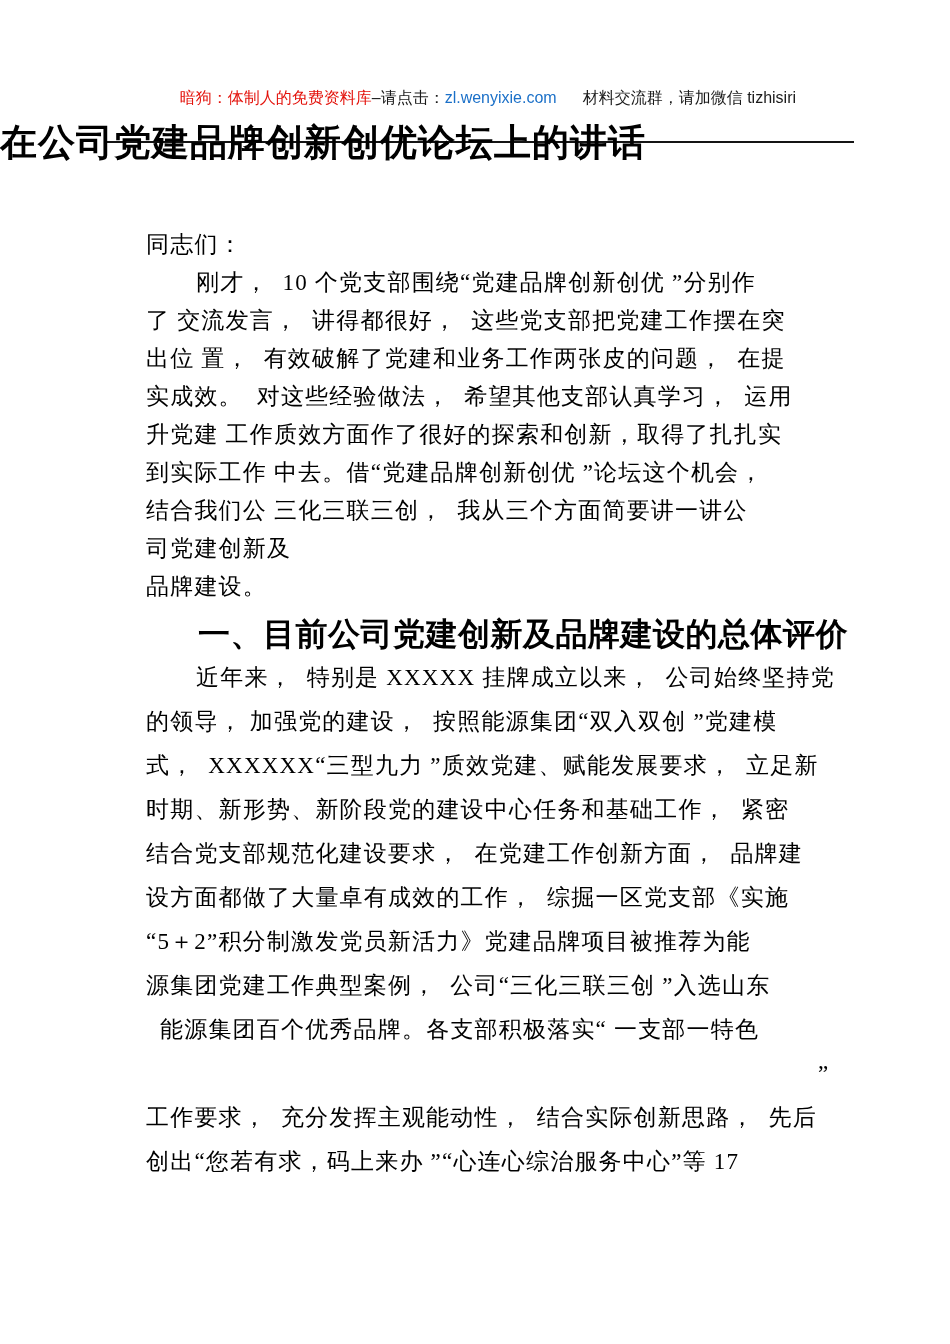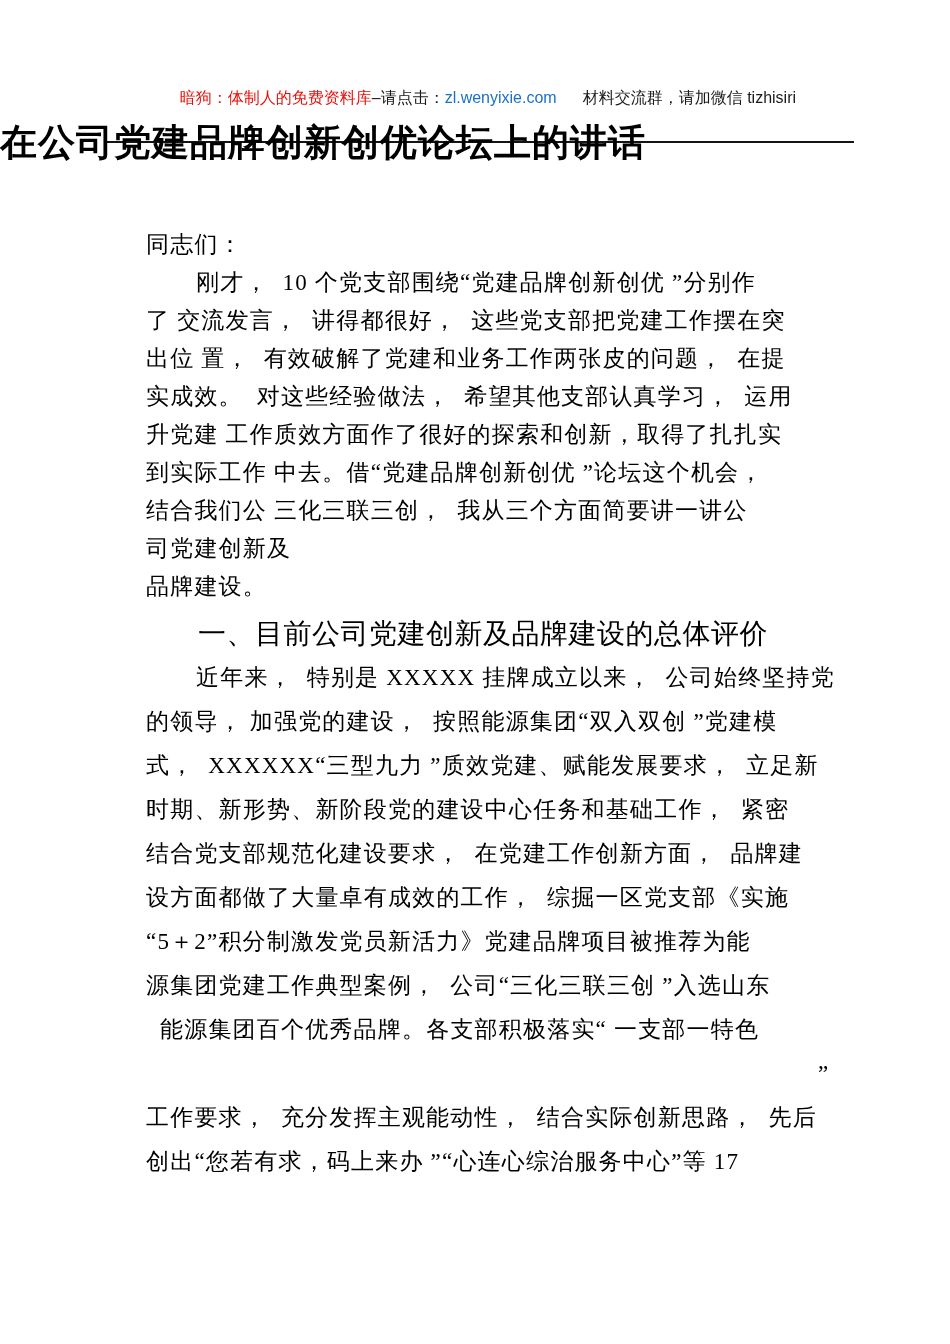--- a/index.html
+++ b/index.html
@@ -60,22 +60,22 @@
   .part2 .line { height: 44px; line-height: 44px; }
   .indent       { text-indent: 50px; }
   .small-indent { text-indent: 14px; }
   .quote-line   { text-indent: 672px; }
   .section-heading {
     margin: 6px 0 0 0;
     height: 44px;
     line-height: 44px;
     text-indent: 52px;
     font-family: "Liberation Sans", "DejaVu Sans", sans-serif;
-    font-weight: normal;
-    font-size: 28px;
+    font-weight: bold;
+    font-size: 32px;
     letter-spacing: 0.5px;
     white-space: pre;
   }
 </style>
 </head>
 <body>
 
 <div class="page">
 
   <div class="promo">

